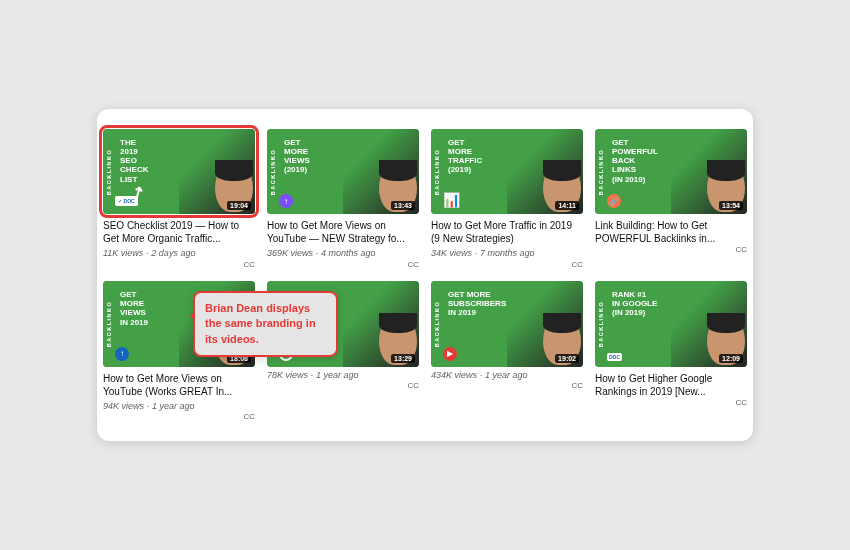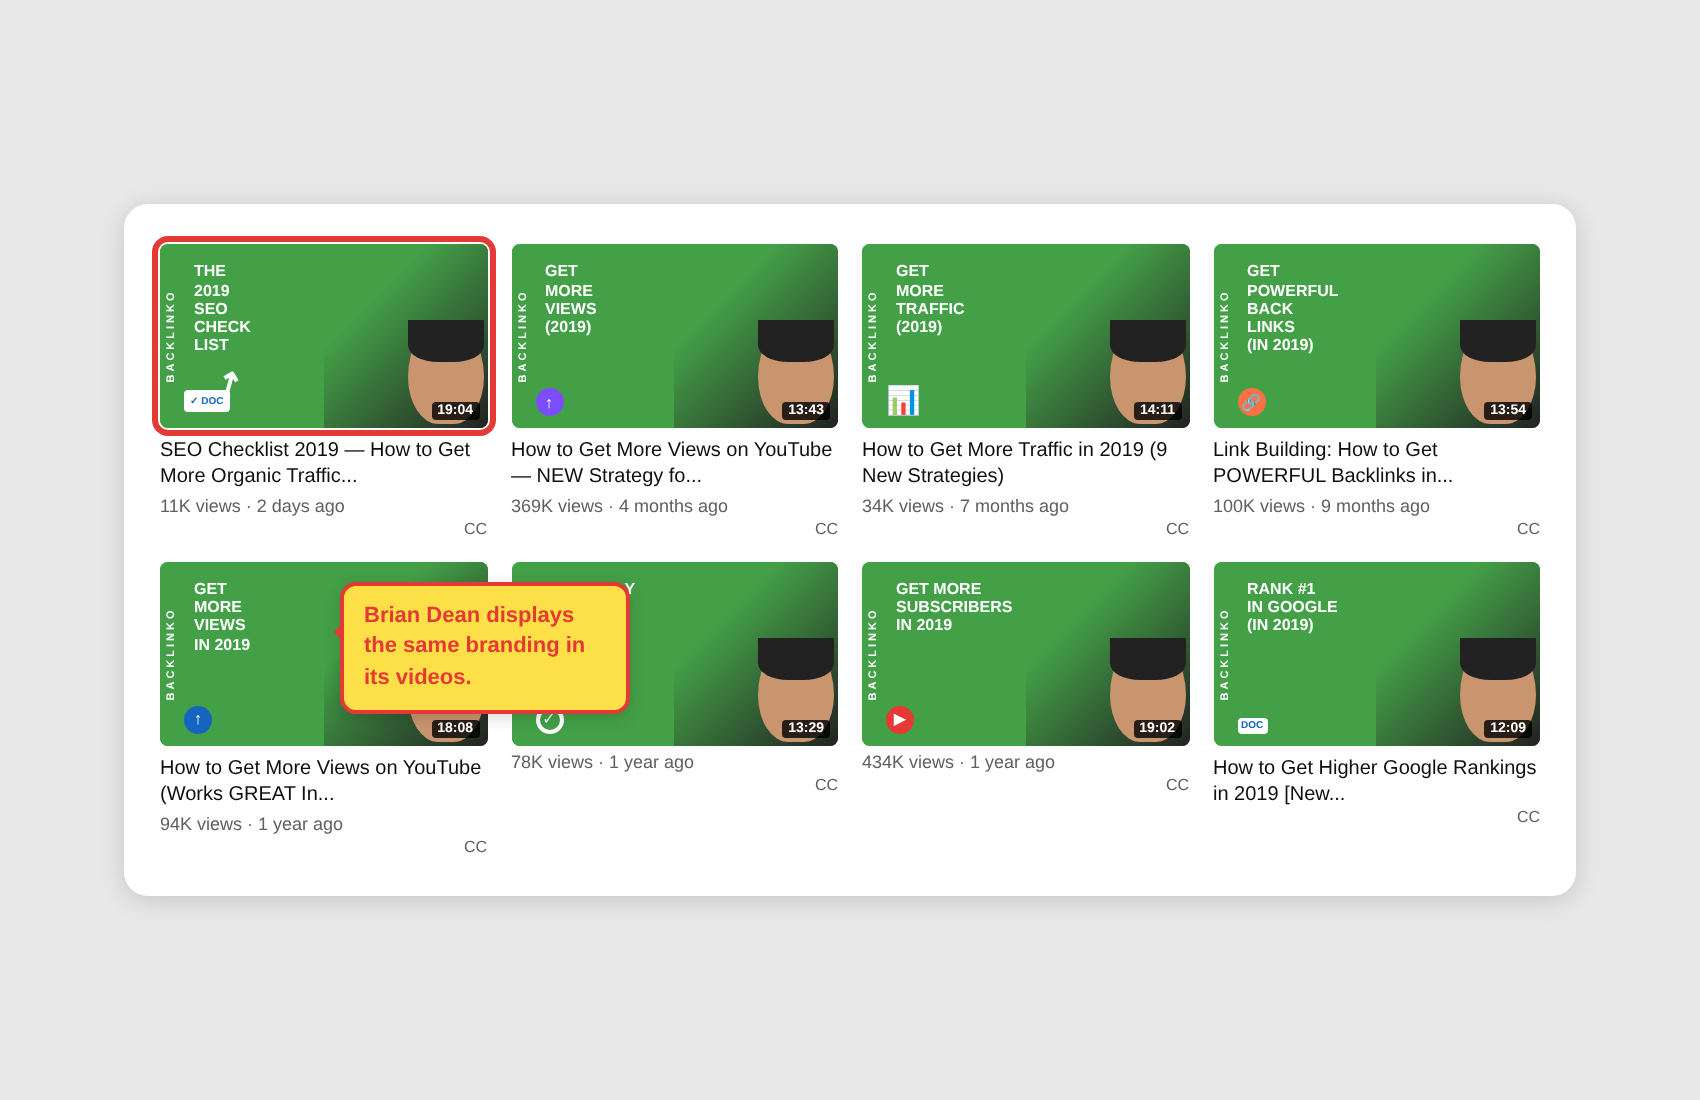--- a/index.html
+++ b/index.html
@@ -8,22 +8,22 @@
       display: flex;
       align-items: center;
       justify-content: center;
       height: 550px;
       width: 850px;
       font-family: Arial, sans-serif;
     }
     .card {
       background: #fff;
       border-radius: 12px;
-      padding: 20px 18px;
-      width: 726px;
+      padding: 20px 6px;
+      width: 656px;
       box-shadow: 0 2px 12px rgba(0,0,0,0.15);
     }
     .grid {
       display: grid;
       grid-template-columns: repeat(4, 1fr);
       gap: 12px;
     }
     .video-item {
       display: flex;
       flex-direction: column;
@@ -95,31 +95,32 @@
       font-weight: 400;
       color: #0f0f0f;
       margin-top: 5px;
       line-height: 1.3;
     }
     .video-meta {
       font-size: 9px;
       color: #606060;
       margin-top: 2px;
       line-height: 1.4;
+      font-style: italic;
     }
     .cc-badge {
       font-size: 8px;
       color: #606060;
       text-align: right;
     }
     .callout-bubble {
       position: absolute;
       left: 90px;
       top: 10px;
-      background: #fde047;
+      background: #e5e5e5;
       border: 2px solid #e53935;
       border-radius: 8px;
       padding: 8px 10px;
       font-size: 11px;
       font-weight: 700;
       color: #e53935;
       width: 145px;
       z-index: 20;
       line-height: 1.4;
       box-shadow: 0 2px 8px rgba(0,0,0,0.15);
@@ -233,23 +234,20 @@
             </div>
             <div style="position:absolute;right:0;bottom:0;width:50%;height:100%;background:linear-gradient(135deg,transparent 30%,#222 100%);">
               <div style="width:38px;height:52px;background:#c9956e;border-radius:50% 50% 40% 40% / 55% 55% 45% 45%;position:absolute;bottom:2px;right:2px;">
                 <div style="width:100%;height:40%;background:#222;border-radius:0 0 40% 40%;position:absolute;top:0;"></div>
               </div>
             </div>
           </div>
           <div class="duration-badge">13:54</div>
         </div>
         <div class="video-title">Link Building: How to Get POWERFUL Backlinks in...</div>
-        <div class="video-meta">
-          <span>100K views</span> · <span>9 months ago</span>
-        </div>
         <div class="cc-badge">CC</div>
       </div>
     </div>
 
     <div style="position:relative;">
       <div class="grid">
 
         <div class="video-item">
           <div class="thumbnail-wrap">
             <div class="thumb-bg">

